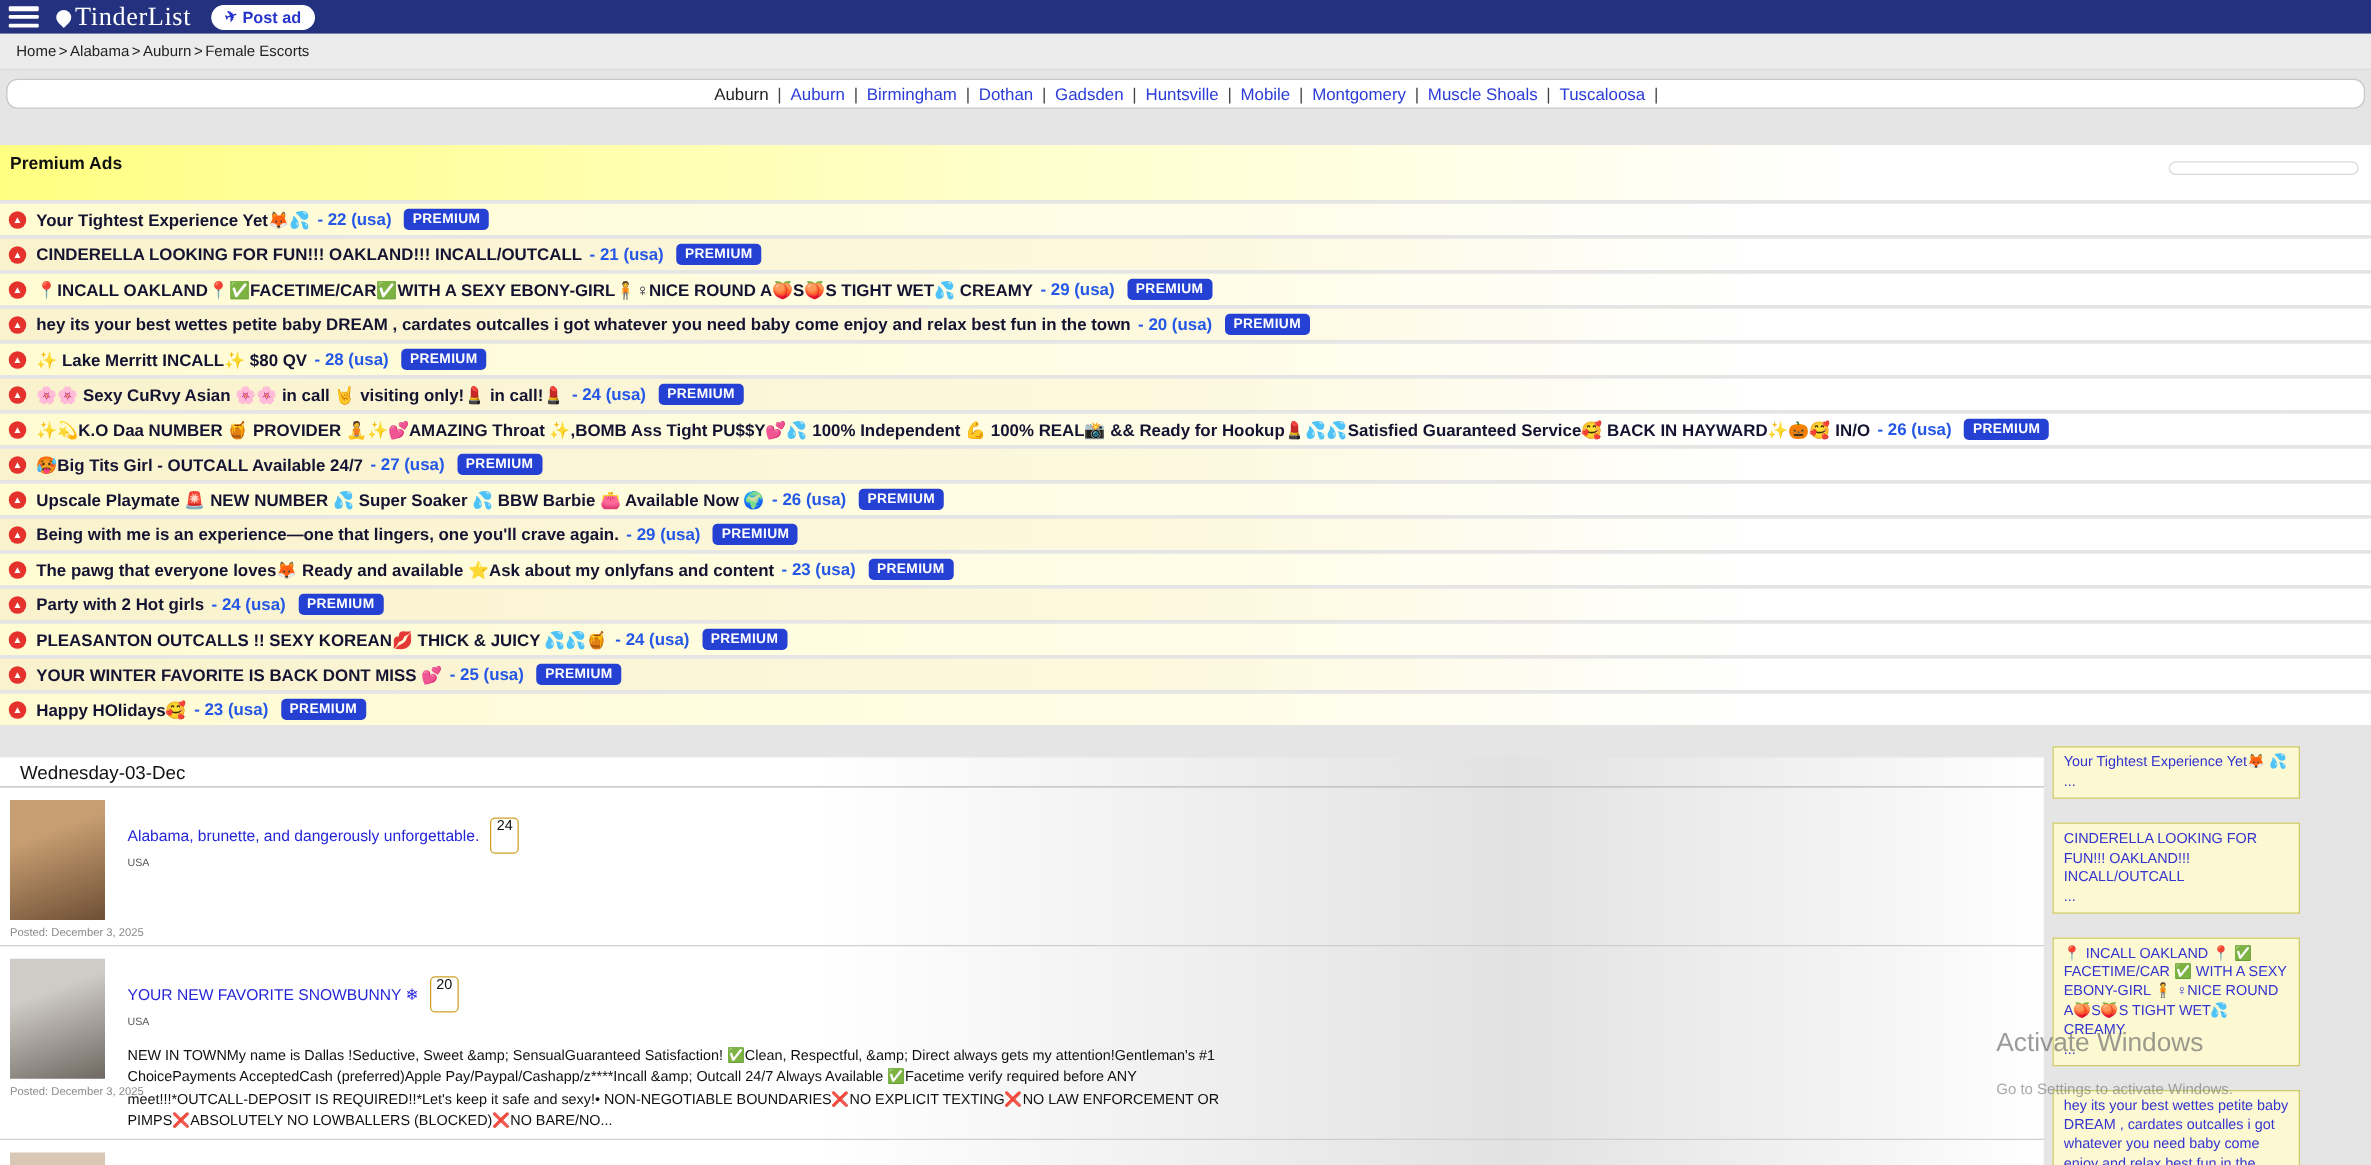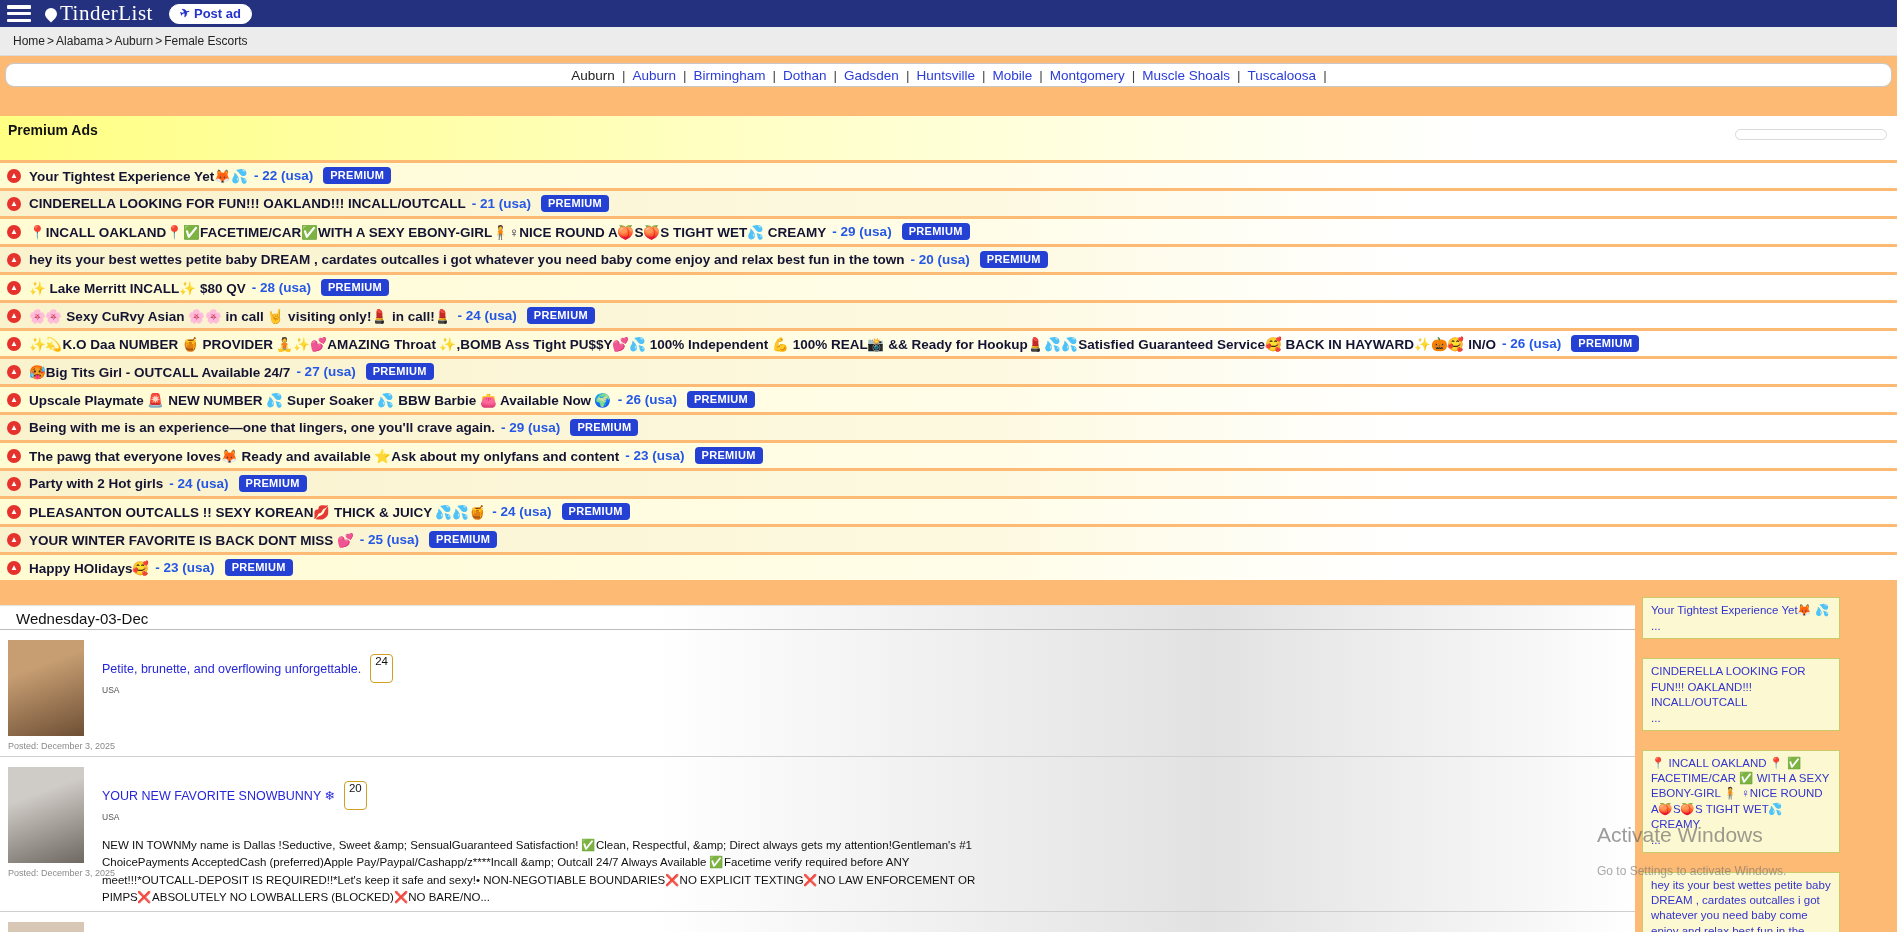--- a/index.html
+++ b/index.html
@@ -1,18 +1,18 @@
 <!DOCTYPE html>
 <html><head>
 <meta charset="utf-8">
 <style>
   * { box-sizing: border-box; margin: 0; padding: 0; }
   html,body { width:1897px; height:932px; overflow:hidden; background:#fff;
     font-family:"Liberation Sans", sans-serif; }
-  .page { position:relative; width:1897px; height:932px; background:#fdba74; }
+  .page { position:relative; width:1897px; height:932px; background:#e5e5e5; }
 
   
   .hdr { height:27px; background:#24317e; display:flex; align-items:center; padding-left:7px; }
   .burger { width:24px; height:17px; display:flex; flex-direction:column; justify-content:space-between; cursor:pointer; }
   .burger i { display:block; height:3.5px; background:#fff; border-radius:1px; }
   .logo { display:flex; align-items:center; margin-left:14px; cursor:pointer; }
   .flame { width:12px; height:12px; background:#fff; border-radius:50% 50% 50% 0; transform:rotate(-45deg); margin-right:3px; }
   .logo-text { color:#fff; font-family:"Liberation Serif", serif; font-size:21px; letter-spacing:.5px; }
   .postad { margin-left:16px; background:#fff; border:1px solid #fff; border-radius:10px;
     color:#2433c9; font-size:13px; font-weight:bold; padding:1px 10px 2px; display:flex; align-items:center; gap:4px; cursor:pointer; }
@@ -261,21 +261,21 @@
     <div class="datebar" data-name="date-header">Wednesday-03-Dec</div>
     <div data-name="listings">
 
         <div class="listing" data-name="listing-row">
           <div class="lleft" data-name="listing-left">
             <div class="thumb" data-name="listing-thumbnail" style="background: linear-gradient(160deg, rgb(199, 158, 114) 30%, rgb(110, 79, 53));"></div>
             <div class="lposted" data-name="listing-posted">Posted: December 3, 2025</div>
           </div>
           <div class="lbody" data-name="listing-body">
             <div class="ltr">
-              <a href="#" class="ltitle" data-name="listing-title-link">Petite, brunette, and overflowing unforgettable.</a>
+              <a href="#" class="ltitle" data-name="listing-title-link">Alabama, brunette, and dangerously unforgettable.</a>
               <span class="lage" data-name="listing-age-badge">24</span>
             </div>
             <div class="lloc" data-name="listing-location">USA</div>
           </div>
         </div>
 
         <div class="listing" data-name="listing-row">
           <div class="lleft" data-name="listing-left">
             <div class="thumb" data-name="listing-thumbnail" style="background: linear-gradient(160deg, rgb(207, 203, 198) 30%, rgb(110, 104, 97));"></div>
             <div class="lposted" data-name="listing-posted">Posted: December 3, 2025</div>

